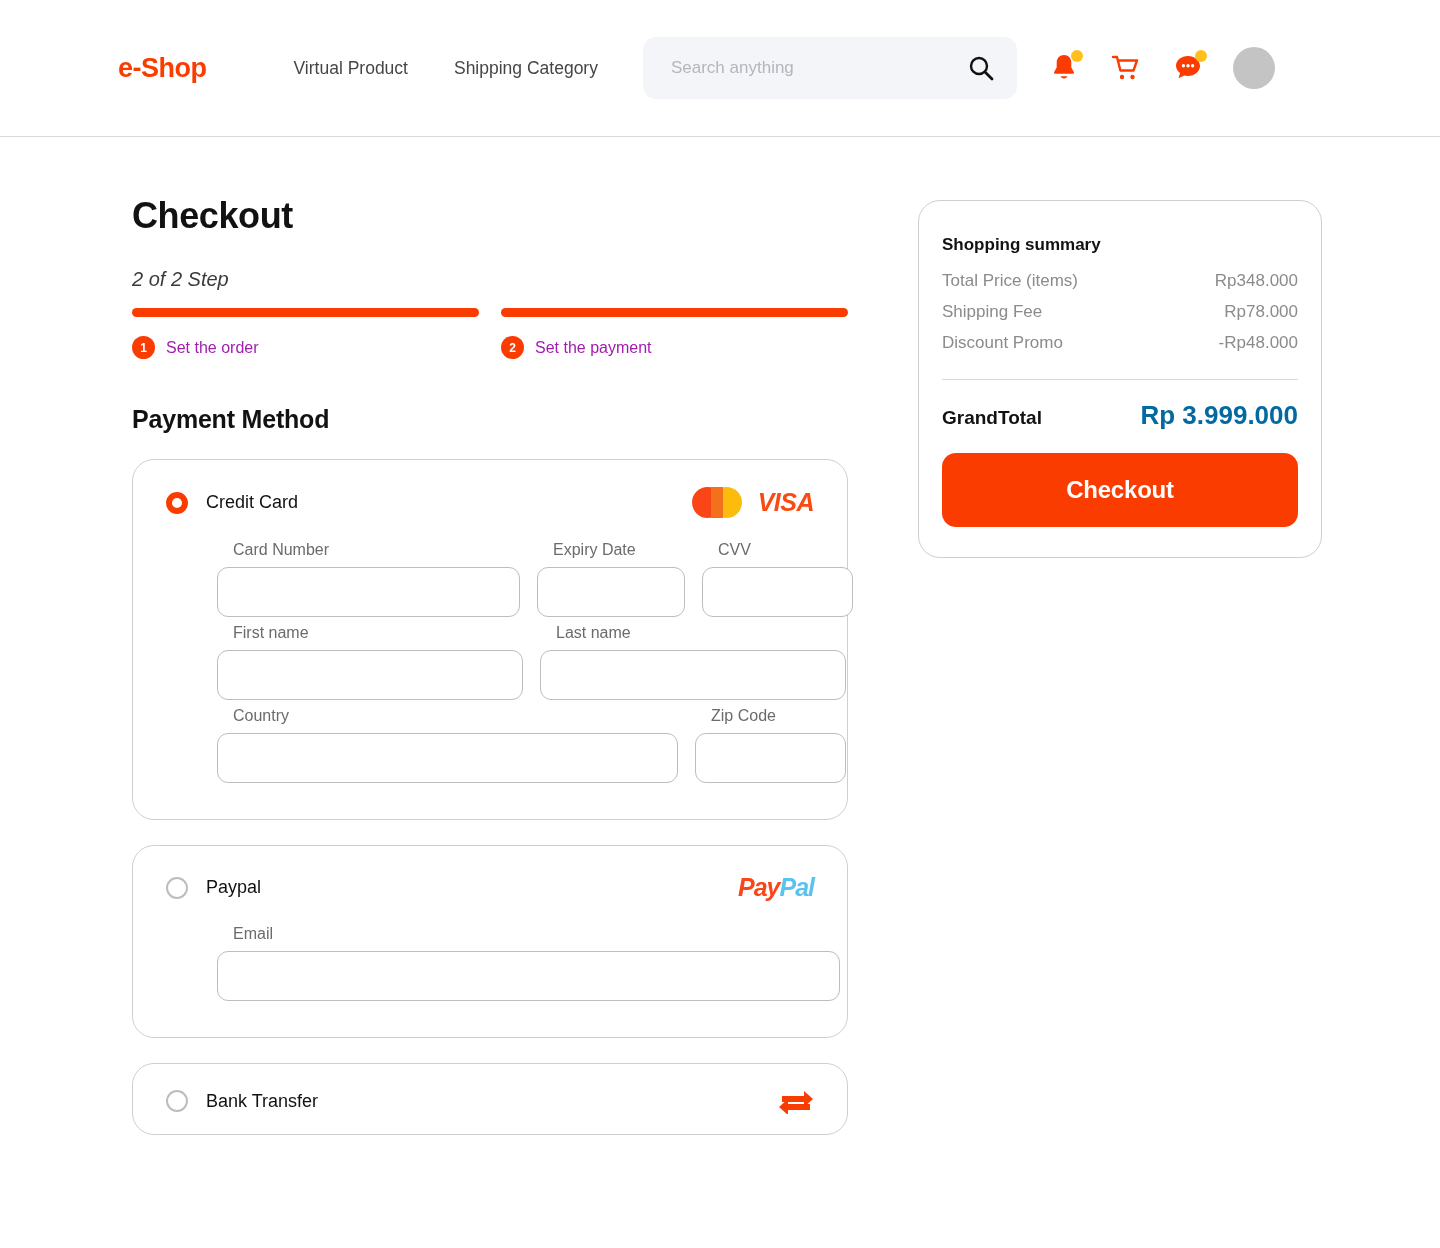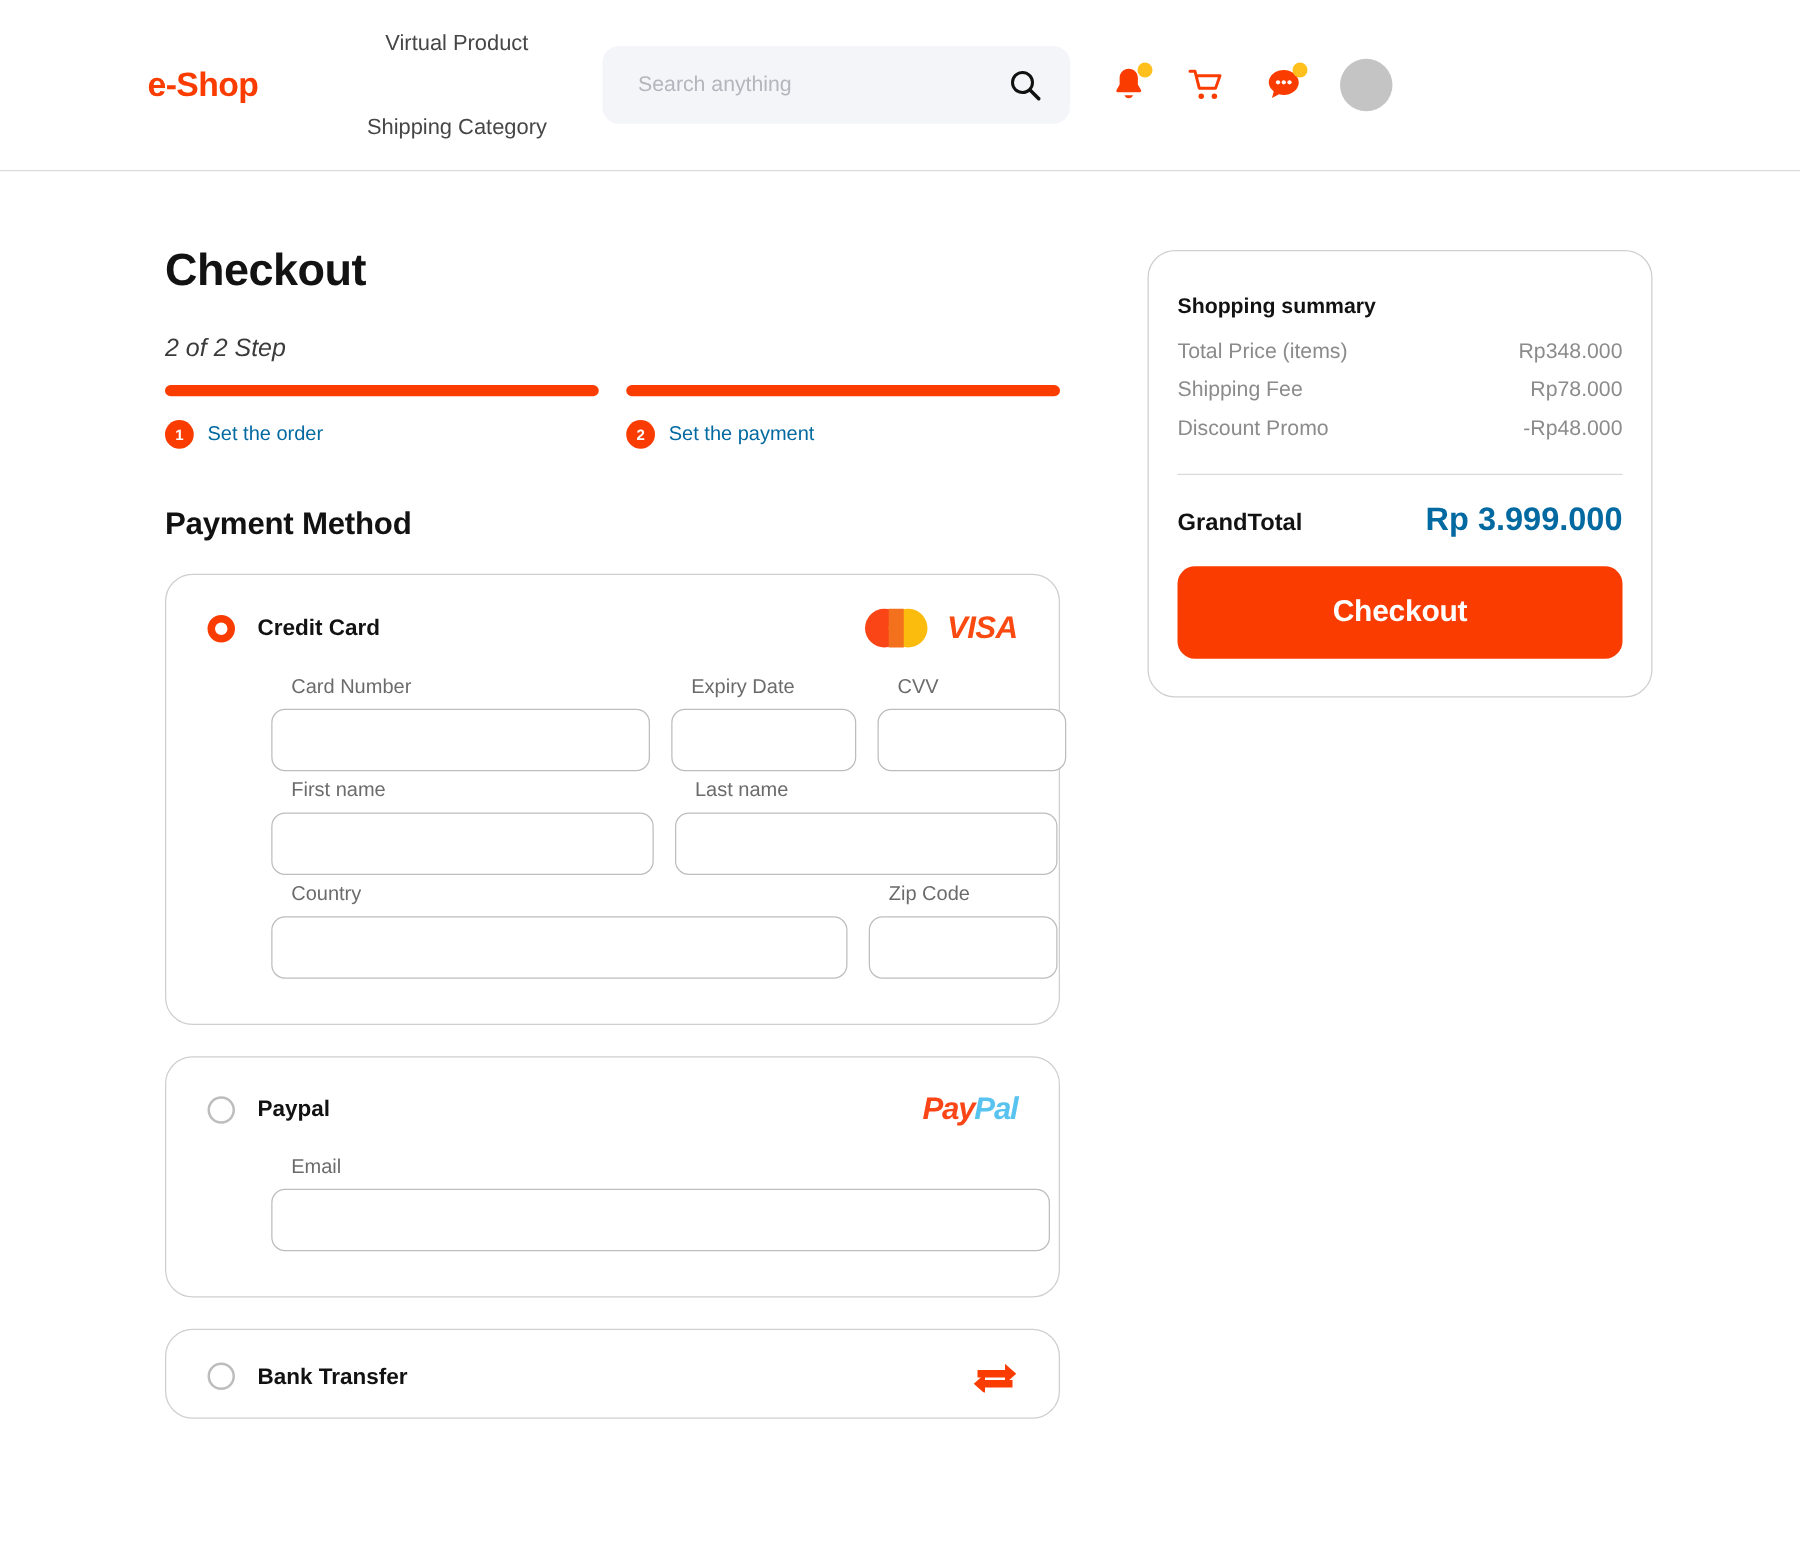--- a/index.html
+++ b/index.html
@@ -23,21 +23,20 @@
     font-weight: 700;
     color: #fa3c00;
     letter-spacing: -0.5px;
     white-space: nowrap;
   }
   .nav {
     display: flex;
     align-items: center;
     gap: 46px;
     margin-left: 87px;
-    flex-direction: column;
   }
   .nav-item {
     font-size: 17.5px;
     color: #464646;
     white-space: nowrap;
     cursor: pointer;
   }
   .search-wrap {
     margin-left: 45px;
     width: 374px;
@@ -106,21 +105,21 @@
     height: 9px; border-radius: 5px; background: #fa3c00;
   }
   .step-row { display: flex; align-items: center; gap: 11px; margin-top: 19px; }
   .step-num {
     width: 23px; height: 23px; border-radius: 50%;
     background: #fa3c00; color: #fff;
     font-size: 12px; font-weight: 700;
     display: flex; align-items: center; justify-content: center;
     flex: none;
   }
-  .step-text { font-size: 16px; color: #0369a1; white-space: nowrap; }
+  .step-text { font-size: 16px; color: #a21caf; white-space: nowrap; }
 
   .section-title {
     margin-top: 46px;
     font-size: 25px;
     font-weight: 700;
     color: #121212;
     letter-spacing: -0.2px;
   }
 
   
@@ -139,21 +138,21 @@
     width: 22px; height: 22px; border-radius: 50%;
     border: 2px solid #bdbdbd; background: #fff;
     flex: none; cursor: pointer;
   }
   .radio.selected {
     border: 6px solid #fa3c00;
   }
   .pay-label {
     margin-left: 18px;
     font-size: 18px;
-    font-weight: 700;
+    font-weight: 400;
     color: #121212;
   }
   .pay-logo { margin-left: auto; display: flex; align-items: center; gap: 16px; }
 
   
   .mc { position: relative; width: 50px; height: 31px; }
   .mc .c { position: absolute; top: 0; width: 31px; height: 31px; border-radius: 50%; }
   .mc .c1 { left: 0; background: #fa4616; }
   .mc .c2 { right: 0; background: #fbbc0e; }
   .mc .overlap {

